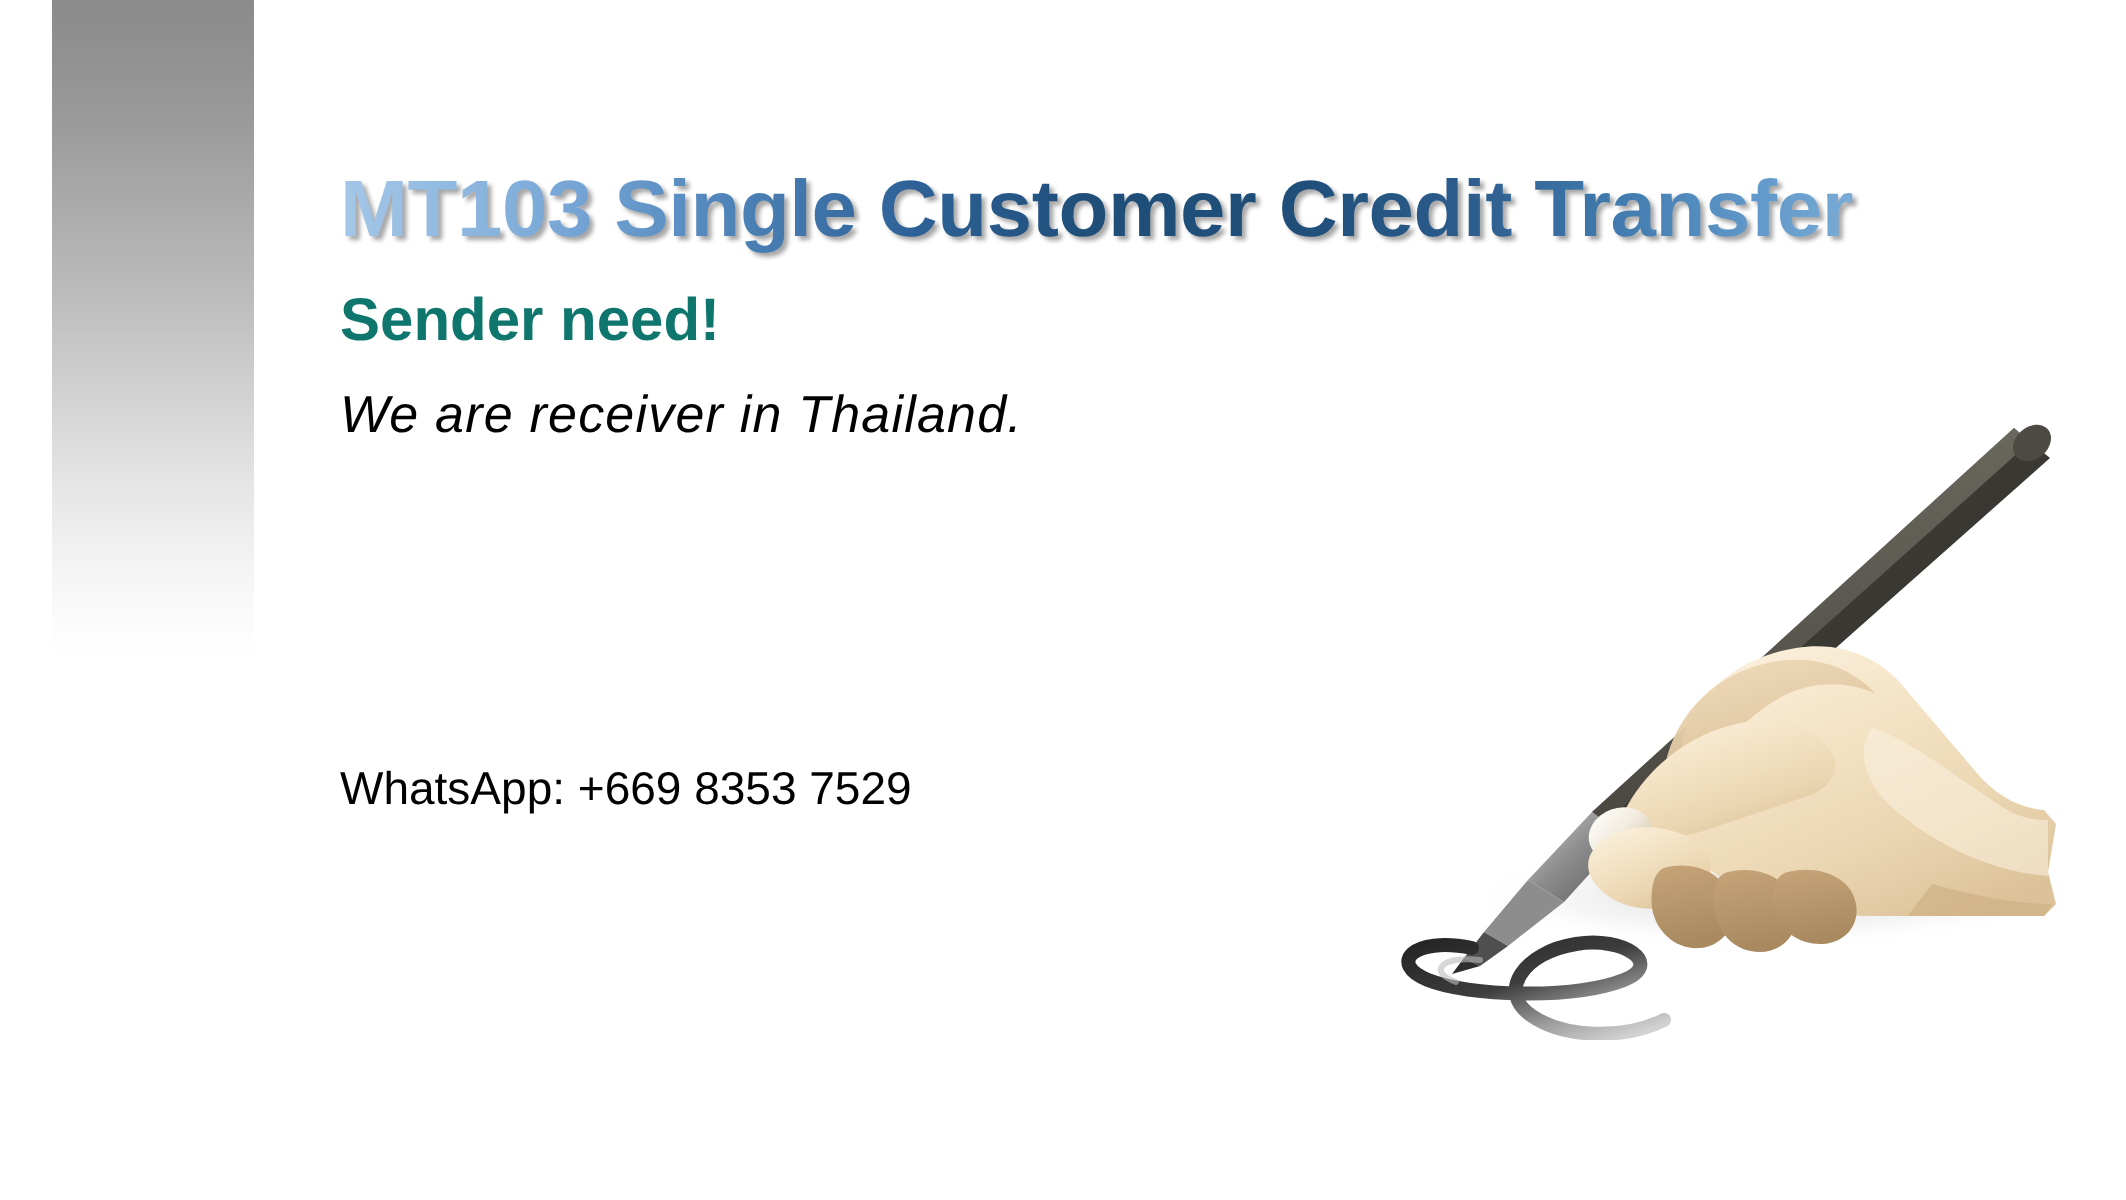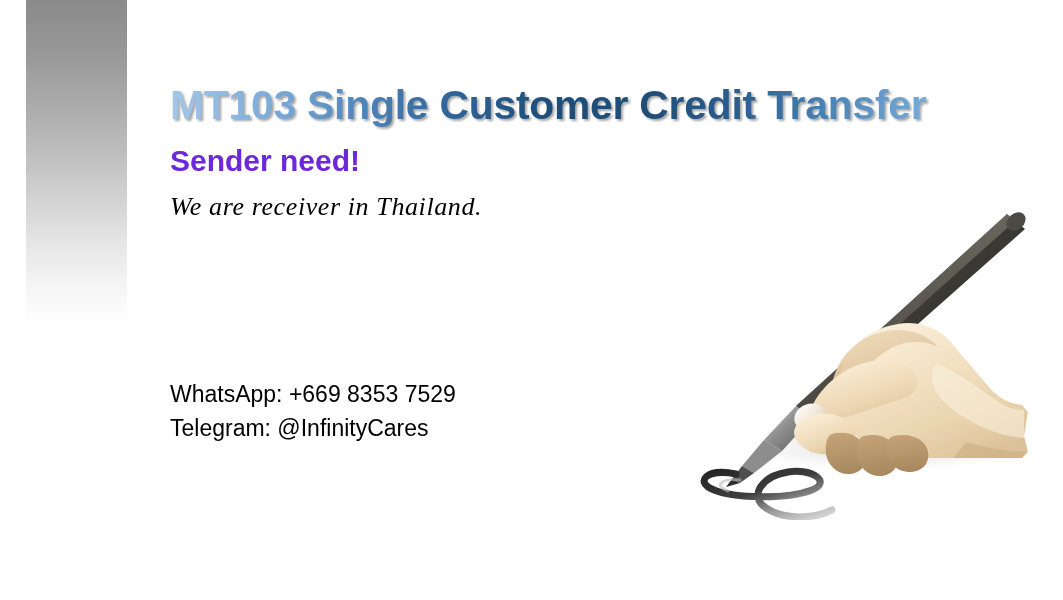--- a/index.html
+++ b/index.html
@@ -84,30 +84,30 @@
   }
 
   
   #heading {
     position: absolute;
     left: 170px;
     top: 144px;
     font-family: "Liberation Sans", sans-serif;
     font-weight: bold;
     font-size: 30px;
-    color: #6d28d9;
+    color: #0f766e;
     white-space: nowrap;
   }
 
   
   #subtitle {
     position: absolute;
     left: 170px;
     top: 192px;
-    font-family: Liberation Serif, serif;
+    font-family: Liberation Sans, sans-serif;
     font-style: italic;
     font-size: 26px;
     letter-spacing: 0.6px;
     color: #000000;
     white-space: nowrap;
   }
 
   
   #contacts {
     position: absolute;
@@ -145,21 +145,20 @@
   <div id="left-band"></div>
 
   <div id="title">MT103 Single Customer Credit Transfer</div>
 
   <div id="heading">Sender need!</div>
 
   <div id="subtitle">We are receiver in Thailand.</div>
 
   <div id="contacts">
     <div class="line">WhatsApp: +669 8353 7529</div>
-    <div class="line">Telegram: @InfinityCares</div>
   </div>
 
   <div id="illustration">
     <svg width="400" height="330" viewBox="0 0 400 330" xmlns="http://www.w3.org/2000/svg">
       <defs>
         <linearGradient id="gPen" x1="0" y1="0" x2="1" y2="1">
           <stop offset="0%" stop-color="#5b584f"></stop>
           <stop offset="35%" stop-color="#403e38"></stop>
           <stop offset="70%" stop-color="#34322d"></stop>
           <stop offset="100%" stop-color="#4a4842"></stop>

